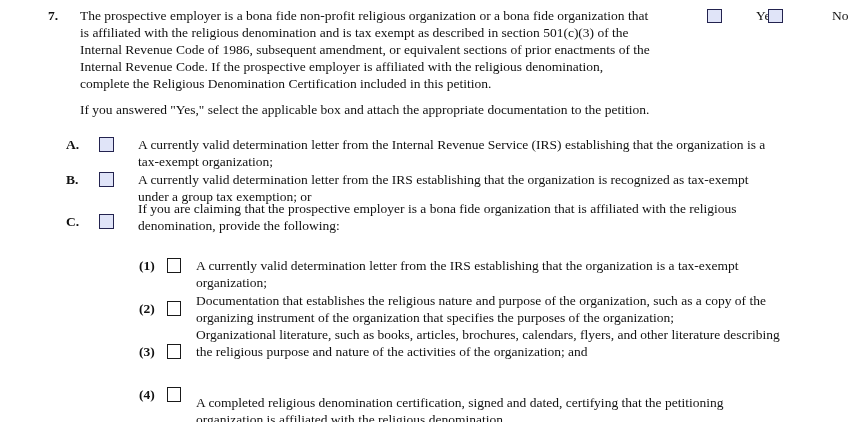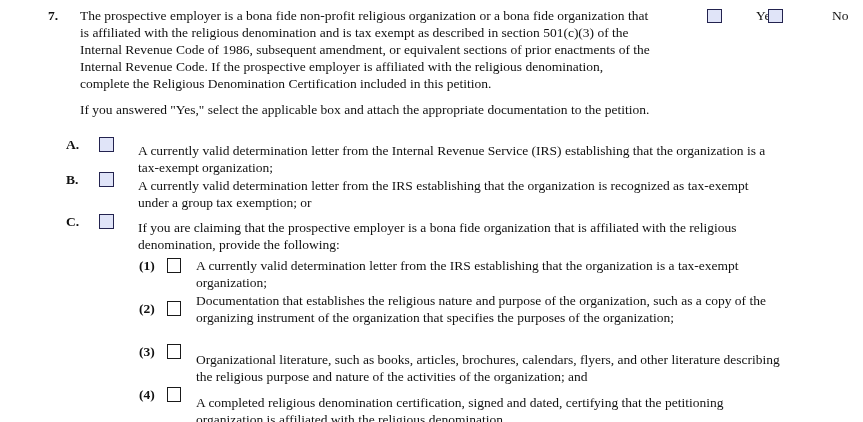--- a/index.html
+++ b/index.html
@@ -43,21 +43,21 @@
   #lbl-yes  { left: 756px; top: 7px; }
   #cb-no    { left: 768px; top: 9px; height: 14px; }
   #lbl-no   { left: 794px; top: 7px; margin-left: 38px; }
 
   
   #instruction { left: 80px; top: 101px; width: 720px; }
 
   
   .optlbl  { left: 66px;  width: 24px; }
   .optcb   { left: 99px;  }
-  .opttext { left: 138px; width: 722px; margin-top: 6px; }
+  .opttext { left: 138px; width: 722px; }
 
   
   .sublbl  { left: 139px; width: 26px; }
   .subcb   { left: 167px; }
   .subtext { left: 196px; width: 662px; }
 </style>
 </head>
 <body>
 
 <span id="q7-num" class="abs bold">7.</span>
@@ -79,34 +79,34 @@
 <div class="abs pre opttext" style="top:136px">A currently valid determination letter from the Internal Revenue Service (IRS) establishing that the organization is a
 tax-exempt organization;</div>
 
 <span class="abs bold optlbl" style="top:171px">B.</span>
 <span class="cb lav optcb" style="top:172px"></span>
 <div class="abs pre opttext" style="top:171px">A currently valid determination letter from the IRS establishing that the organization is recognized as tax-exempt
 under a group tax exemption; or</div>
 
 <span class="abs bold optlbl" style="top:213px">C.</span>
 <span class="cb lav optcb" style="top:214px"></span>
-<div class="abs pre opttext" style="top:213px">If you are claiming that the prospective employer is a bona fide organization that is affiliated with the religious
+<div class="abs pre opttext" style="top:200px">If you are claiming that the prospective employer is a bona fide organization that is affiliated with the religious
 denomination, provide the following:</div>
 
 <span class="abs bold sublbl" style="top:257px">(1)</span>
 <span class="cb white subcb" style="top:258px"></span>
 <div class="abs pre subtext" style="top:257px">A currently valid determination letter from the IRS establishing that the organization is a tax-exempt
 organization;</div>
 
 <span class="abs bold sublbl" style="top:300px">(2)</span>
 <span class="cb white subcb" style="top:301px"></span>
 <div class="abs pre subtext" style="top:292px">Documentation that establishes the religious nature and purpose of the organization, such as a copy of the
 organizing instrument of the organization that specifies the purposes of the organization;</div>
 
 <span class="abs bold sublbl" style="top:343px">(3)</span>
 <span class="cb white subcb" style="top:344px"></span>
-<div class="abs pre subtext" style="top:351px">Organizational literature, such as books, articles, brochures, calendars, flyers, and other literature describing
+<div class="abs pre subtext" style="top:326px">Organizational literature, such as books, articles, brochures, calendars, flyers, and other literature describing
 the religious purpose and nature of the activities of the organization; and</div>
 
 <span class="abs bold sublbl" style="top:386px">(4)</span>
 <span class="cb white subcb" style="top:387px"></span>
 <div class="abs pre subtext" style="top:394px">A completed religious denomination certification, signed and dated, certifying that the petitioning
 organization is affiliated with the religious denomination.</div>
 
 </body></html>

